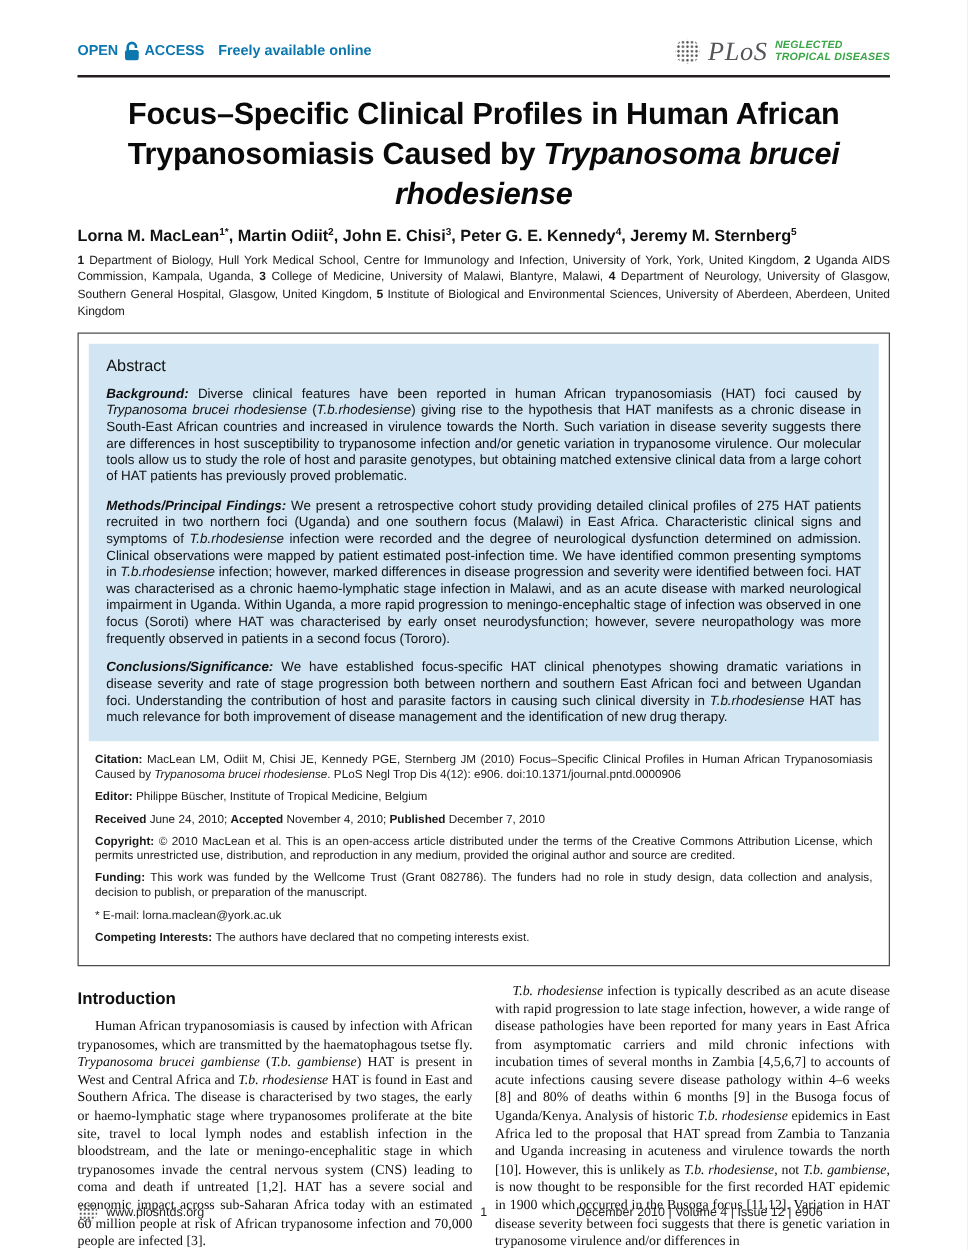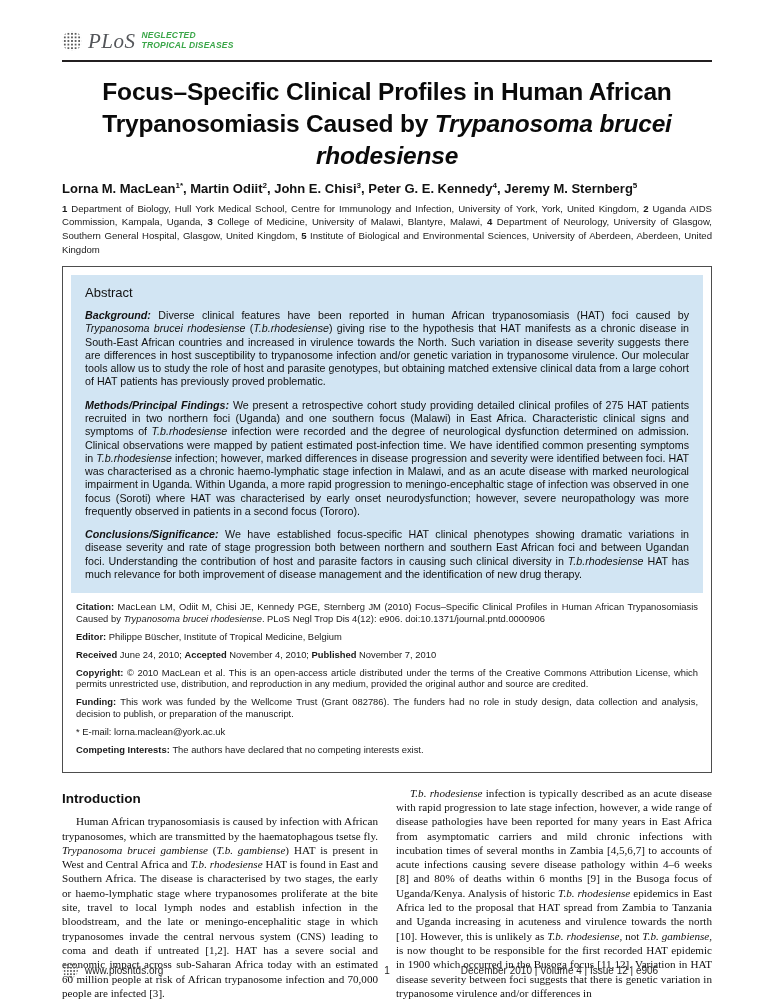--- a/index.html
+++ b/index.html
@@ -45,20 +45,31 @@
   .f-left{display:flex;align-items:center;gap:7px;flex:1;text-align:center;}
   .f-center{width:40px;text-align:center;}
   .f-right{flex:1;text-align:center;}
 </style>
 </head>
 <body>
 
 <div class="page">
 
   <div class="header">
+    <div class="oa">
+      <span>OPEN</span>
+      <span class="lock">
+        <svg width="13" height="16" viewBox="0 0 13 16">
+          <path d="M3.2 7.2 V4.6 a3.3 3.3 0 0 1 6.6 0 V5.4" fill="none" stroke="#0C77AE" stroke-width="2.1"></path>
+          <rect x="1" y="7" width="11" height="8.2" rx="1.8" fill="#0C77AE"></rect>
+        </svg>
+      </span>
+      <span>ACCESS</span>
+      <span class="freely">Freely available online</span>
+    </div>
     <div class="plos">
       <span class="sphere"></span>
       <span class="plos-word">PLoS</span>
       <span class="jname">
         <span>NEGLECTED</span><br>
         <span>TROPICAL DISEASES</span>
       </span>
     </div>
   </div>
   <div class="rule"></div>
@@ -70,21 +81,21 @@
   <div class="box">
     <div class="abstract">
       <h2>Abstract</h2>
       <p><span class="i b">Background: </span><span>Diverse clinical features have been reported in human African trypanosomiasis (HAT) foci caused by </span><span class="i">Trypanosoma brucei rhodesiense</span><span> (</span><span class="i">T.b.rhodesiense</span><span>) giving rise to the hypothesis that HAT manifests as a chronic disease in South-East African countries and increased in virulence towards the North. Such variation in disease severity suggests there are differences in host susceptibility to trypanosome infection and/or genetic variation in trypanosome virulence. Our molecular tools allow us to study the role of host and parasite genotypes, but obtaining matched extensive clinical data from a large cohort of HAT patients has previously proved problematic.</span></p>
       <p><span class="i b">Methods/Principal Findings: </span><span>We present a retrospective cohort study providing detailed clinical profiles of 275 HAT patients recruited in two northern foci (Uganda) and one southern focus (Malawi) in East Africa. Characteristic clinical signs and symptoms of </span><span class="i">T.b.rhodesiense</span><span> infection were recorded and the degree of neurological dysfunction determined on admission. Clinical observations were mapped by patient estimated post-infection time. We have identified common presenting symptoms in </span><span class="i">T.b.rhodesiense</span><span> infection; however, marked differences in disease progression and severity were identified between foci. HAT was characterised as a chronic haemo-lymphatic stage infection in Malawi, and as an acute disease with marked neurological impairment in Uganda. Within Uganda, a more rapid progression to meningo-encephaltic stage of infection was observed in one focus (Soroti) where HAT was characterised by early onset neurodysfunction; however, severe neuropathology was more frequently observed in patients in a second focus (Tororo).</span></p>
       <p><span class="i b">Conclusions/Significance: </span><span>We have established focus-specific HAT clinical phenotypes showing dramatic variations in disease severity and rate of stage progression both between northern and southern East African foci and between Ugandan foci. Understanding the contribution of host and parasite factors in causing such clinical diversity in </span><span class="i">T.b.rhodesiense</span><span> HAT has much relevance for both improvement of disease management and the identification of new drug therapy.</span></p>
     </div>
     <div class="meta">
       <p><span class="b">Citation: </span><span>MacLean LM, Odiit M, Chisi JE, Kennedy PGE, Sternberg JM (2010) Focus–Specific Clinical Profiles in Human African Trypanosomiasis Caused by </span><span class="i">Trypanosoma brucei rhodesiense</span><span>. PLoS Negl Trop Dis 4(12): e906. doi:10.1371/journal.pntd.0000906</span></p>
       <p><span class="b">Editor: </span><span>Philippe Büscher, Institute of Tropical Medicine, Belgium</span></p>
-      <p><span class="b">Received </span><span>June 24, 2010; </span><span class="b">Accepted </span><span>November 4, 2010; </span><span class="b">Published </span><span>November 7, 2010</span></p>
+      <p><span class="b">Received </span><span>June 24, 2010; </span><span class="b">Accepted </span><span>November 4, 2010; </span><span class="b">Published </span><span>December 7, 2010</span></p>
       <p><span class="b">Copyright: </span><span>© 2010 MacLean et al. This is an open-access article distributed under the terms of the Creative Commons Attribution License, which permits unrestricted use, distribution, and reproduction in any medium, provided the original author and source are credited.</span></p>
       <p><span class="b">Funding: </span><span>This work was funded by the Wellcome Trust (Grant 082786). The funders had no role in study design, data collection and analysis, decision to publish, or preparation of the manuscript.</span></p>
       <p><span>* E-mail: lorna.maclean@york.ac.uk</span></p>
       <p><span class="b">Competing Interests: </span><span>The authors have declared that no competing interests exist.</span></p>
     </div>
   </div>
 
   <div class="intro">
     <div class="col">
       <h2>Introduction</h2>

